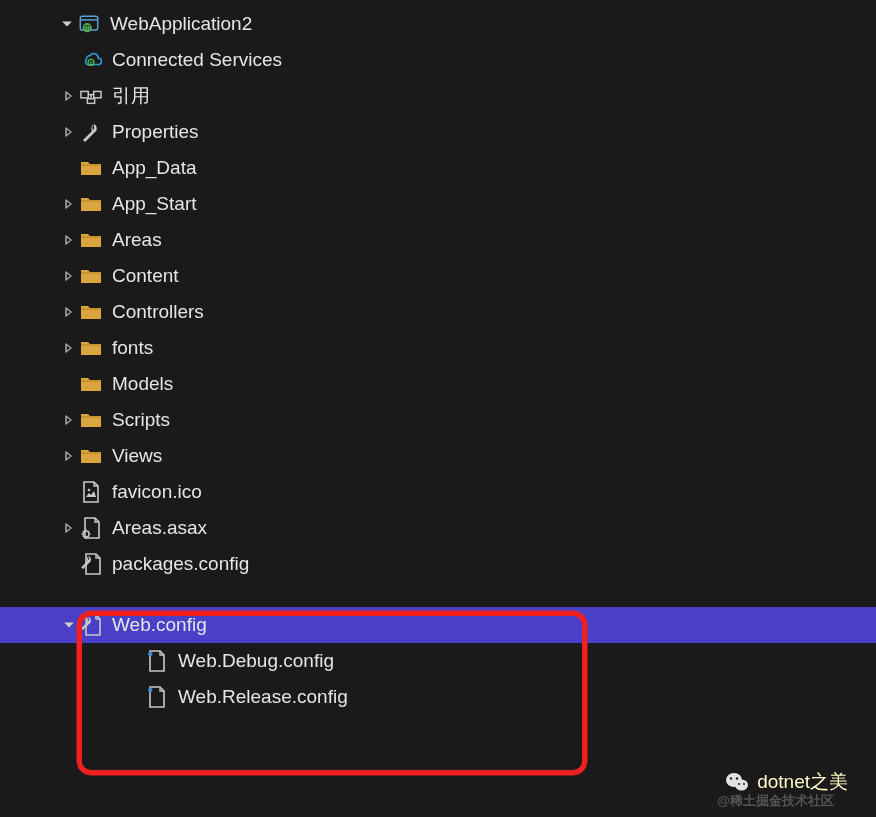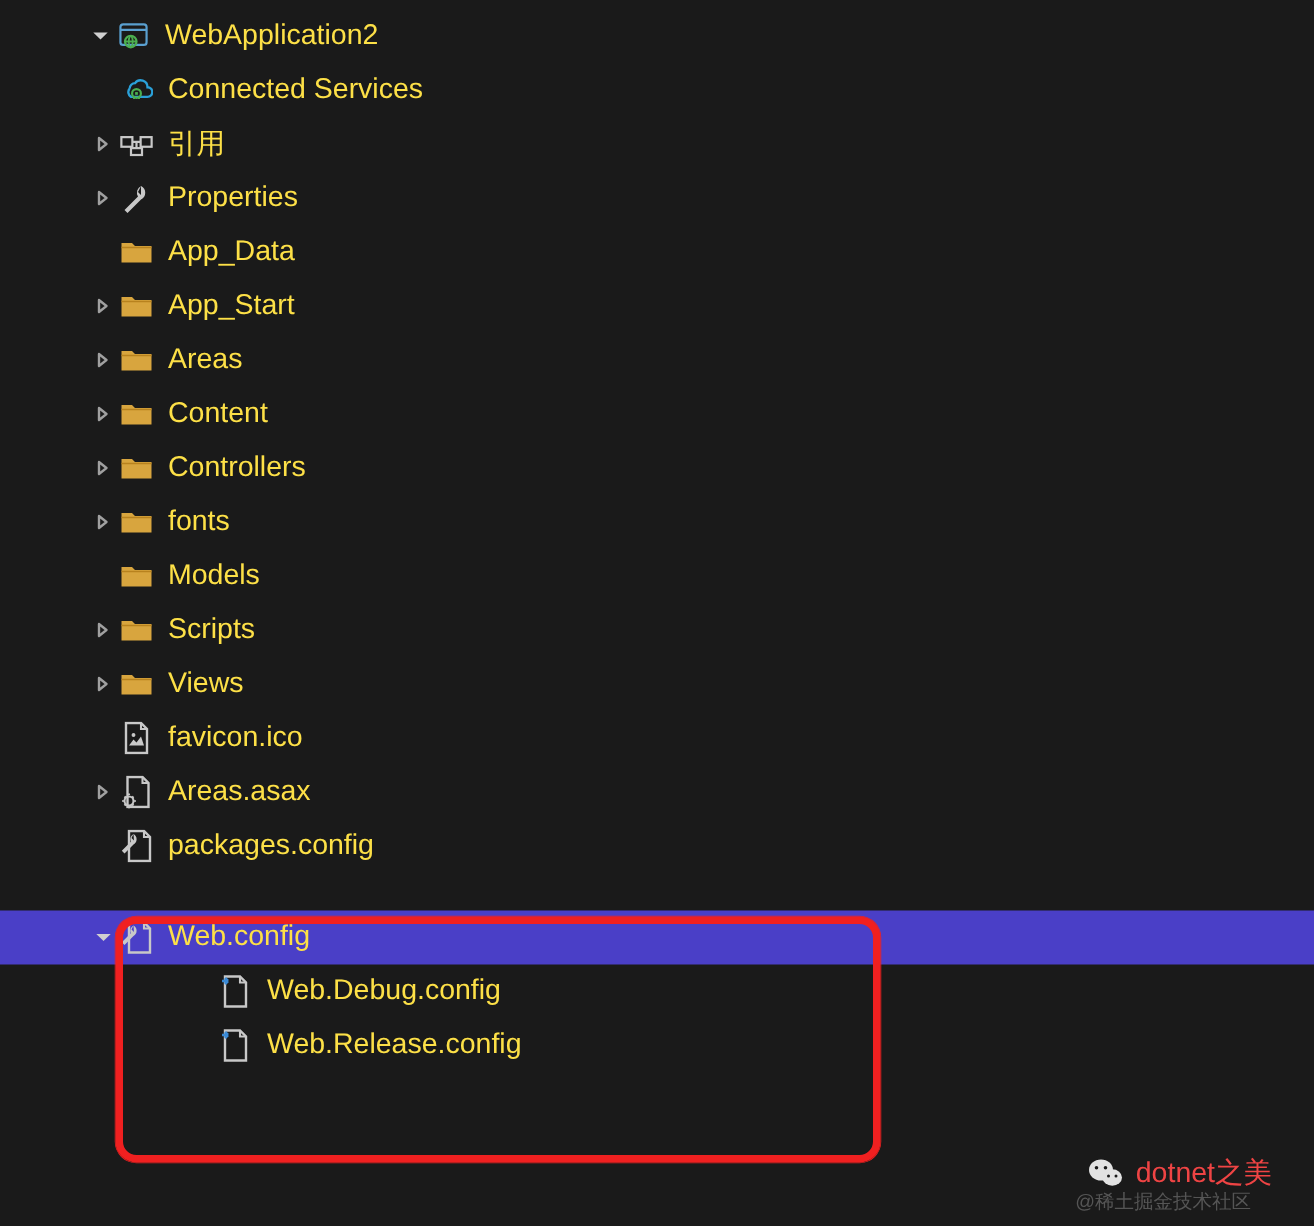--- a/index.html
+++ b/index.html
@@ -41,21 +41,21 @@
   .expander.blank { visibility: hidden; }
   .ico {
     width: 22px;
     height: 22px;
     display: flex;
     align-items: center;
     justify-content: center;
     flex: 0 0 22px;
     margin-right: 10px;
   }
-  .lbl { color: #fde047; }
+  .lbl { color: #e5e5e5; }
 
   
   .lv0 { padding-left: 58px; }
   .lv1 { padding-left: 60px; }
   .lv2 { padding-left: 82px; margin-left: 44px; }
 
   
   .hl-box {
     position: absolute;
     left: 77px;
@@ -69,35 +69,36 @@
     box-shadow: 0 0 0 0.5px #f02020;
   }
 
   
   .wm {
     position: absolute;
     right: 28px;
     bottom: 22px;
     display: flex;
     align-items: center;
-    color: #ef4444;
+    color: #fef9c3;
     font-size: 19px;
     gap: 8px;
     z-index: 40;
   }
   .wm .bubble {
     width: 24px; height: 22px;
   }
   .wm-faint {
     position: absolute;
     right: 42px;
     bottom: 7px;
     color: #555;
     font-size: 13px;
     z-index: 35;
+    font-weight: bold;
   }
 </style>
 </head>
 <body>
 
 <div class="tree">
 
   <div class="node lv0">
     <span class="expander">
       <svg viewBox="0 0 10 10" width="12" height="12">

